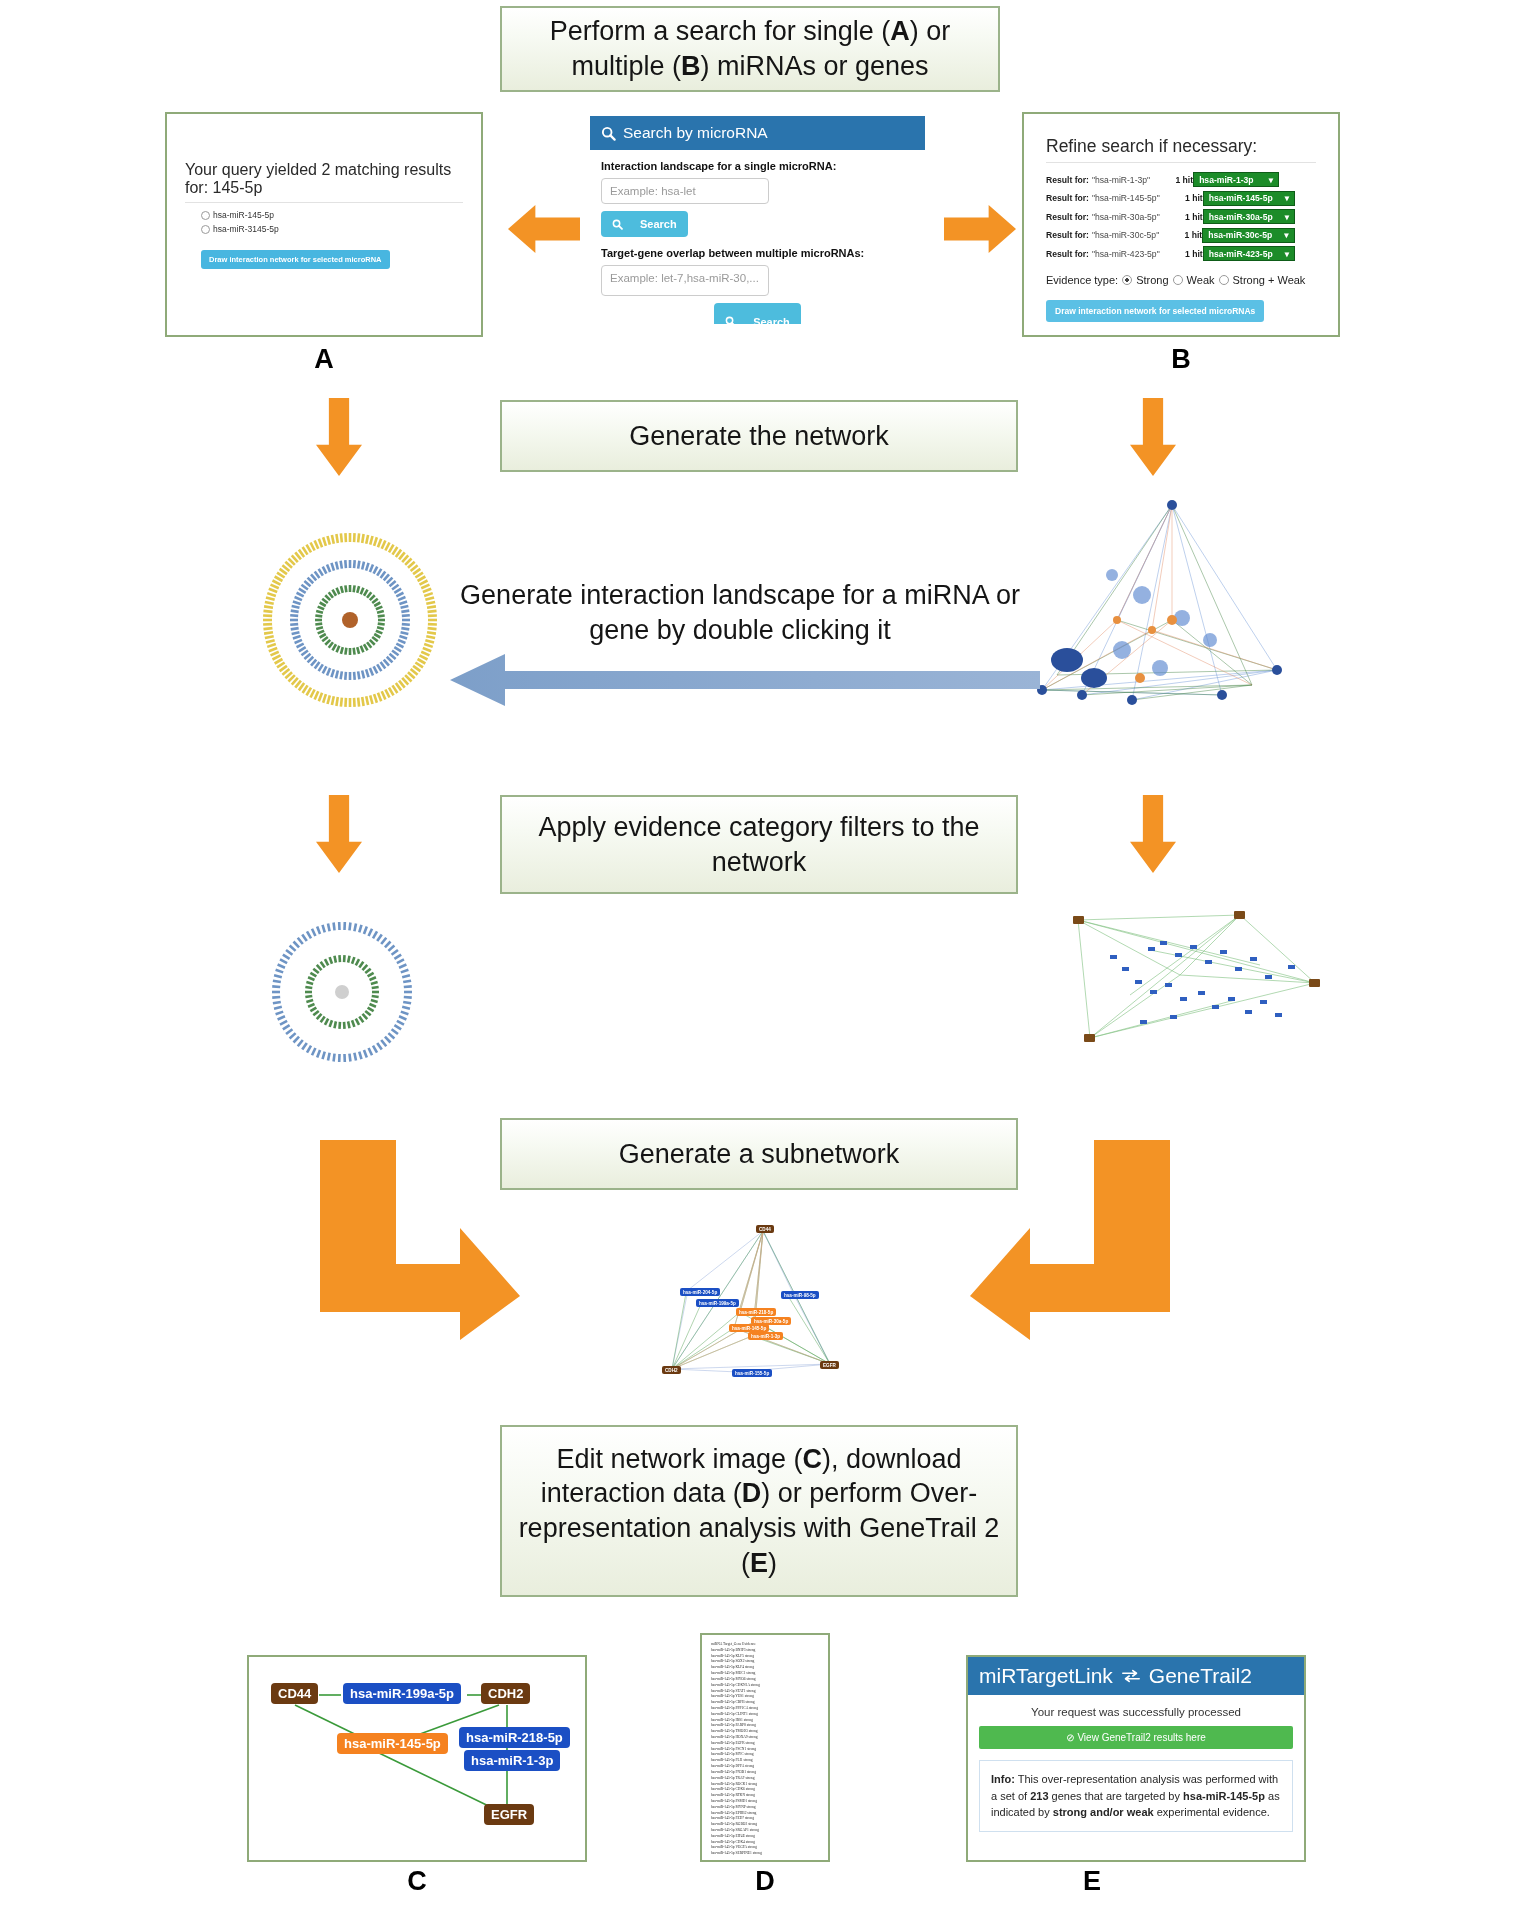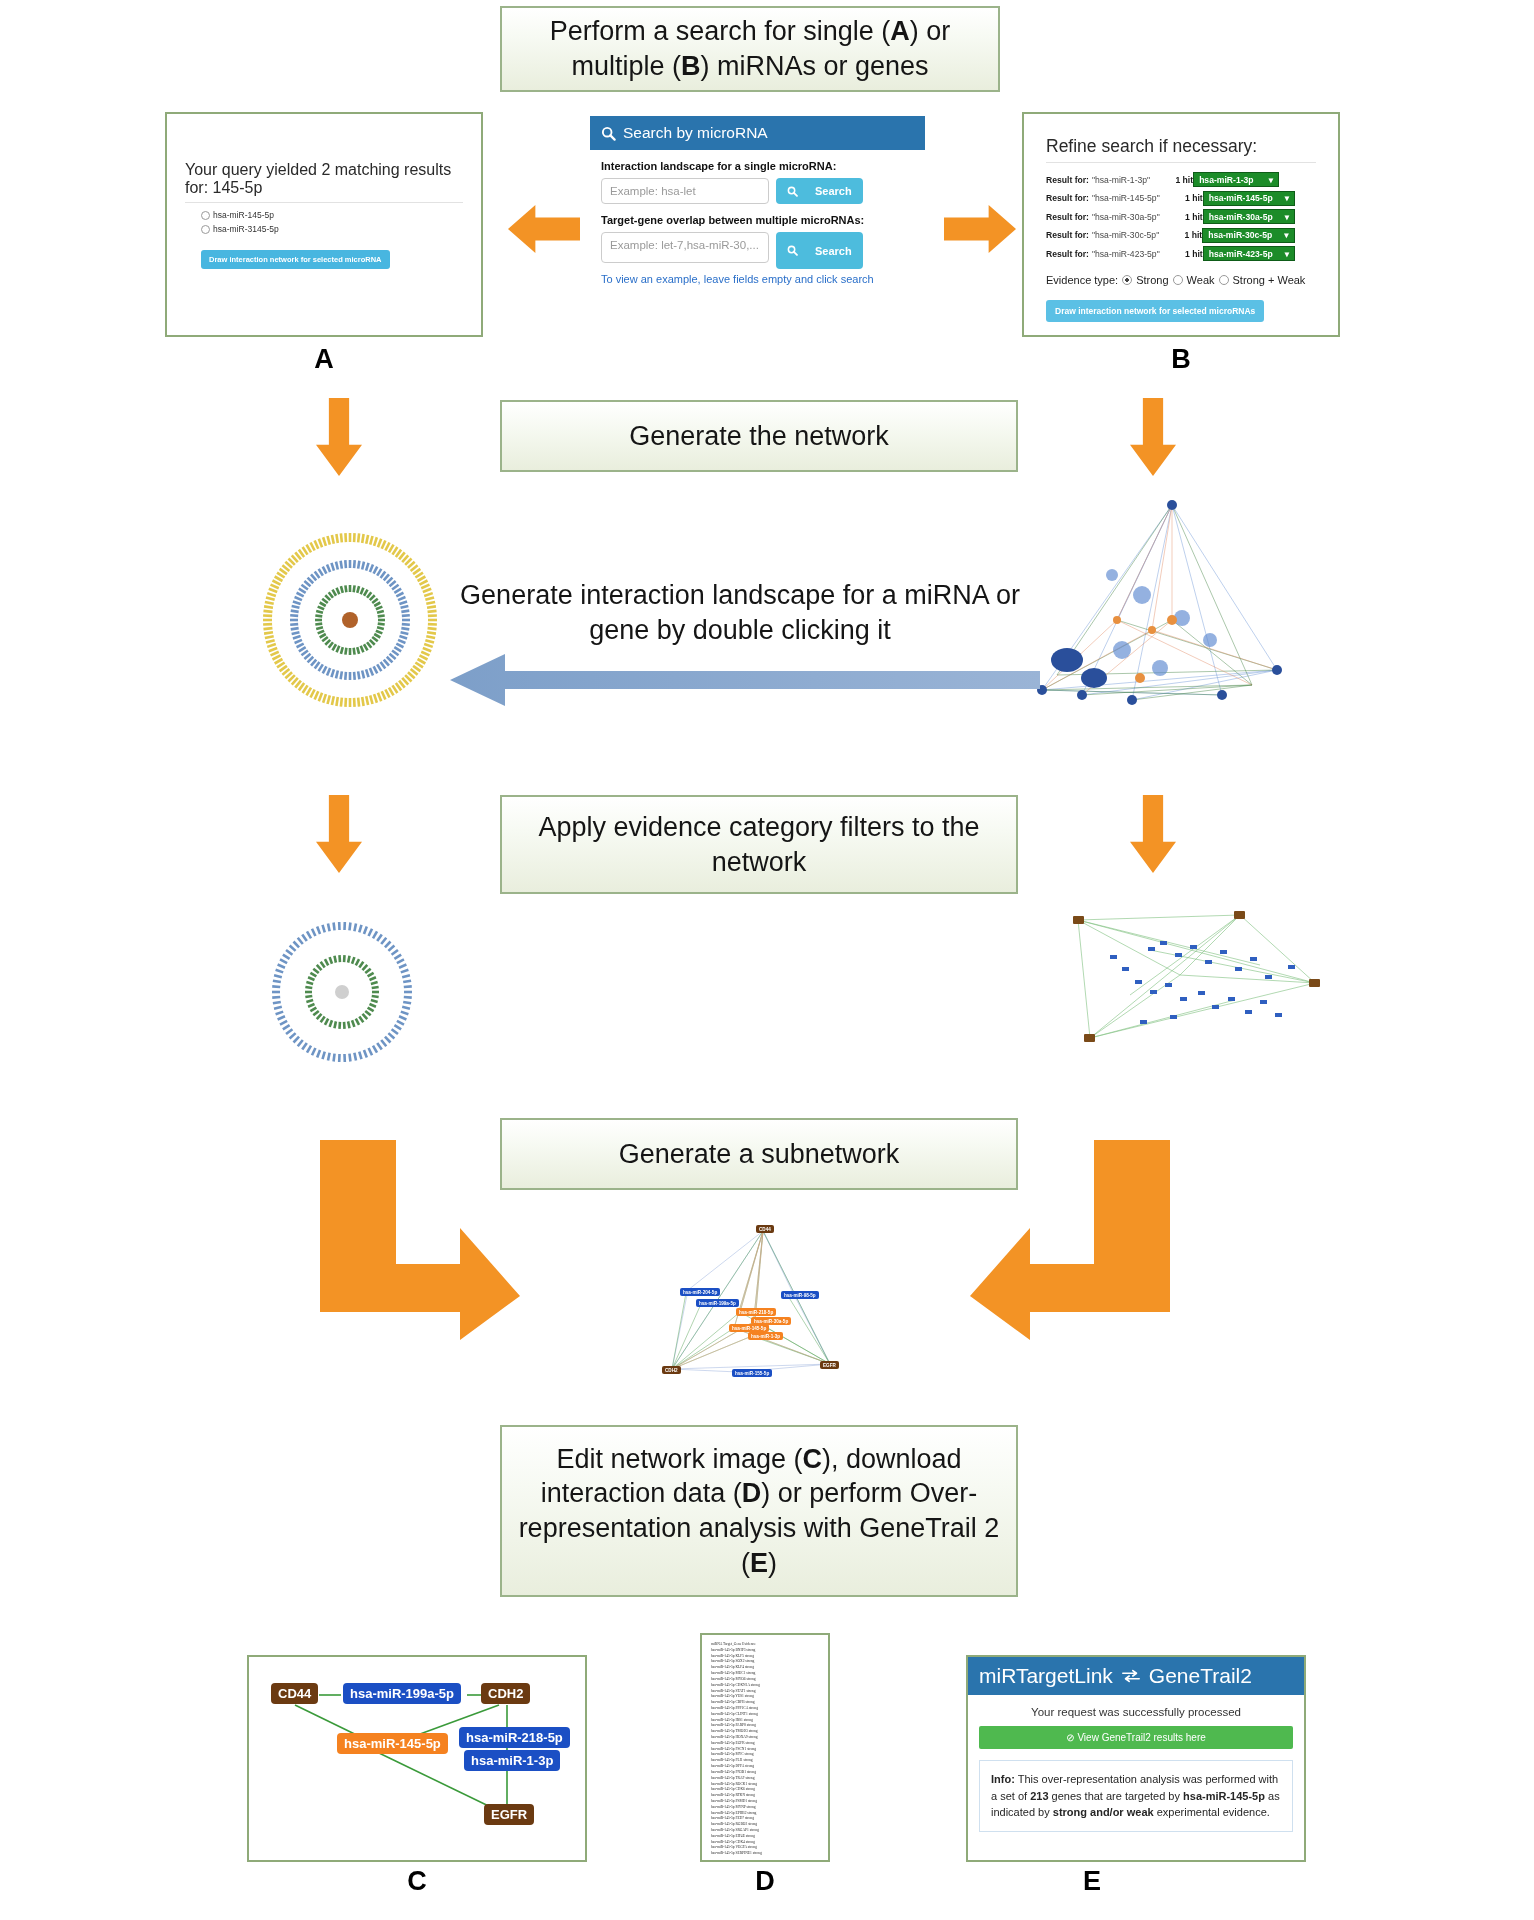--- a/index.html
+++ b/index.html
@@ -26,21 +26,21 @@
   .a-line{border-bottom:1px solid #e2e2e2;margin-top:5px;}
   .a-radio{font-size:8.5px;color:#333;display:flex;align-items:center;gap:3px;margin-top:4px;}
   .radio-dot{width:7px;height:7px;border:1px solid #9a9a9a;border-radius:50%;background:#fff;display:inline-block;}
   .btn-blue{background:#48b6e0;color:#fff;font-size:7.5px;font-weight:bold;
             padding:5px 8px;border-radius:3px;display:inline-block;}
 
   
   .sp-head{background:#2a74ad;color:#fff;font-size:15.5px;padding:8px 11px;display:flex;align-items:center;gap:7px;}
   .sp-body{padding:10px 11px 9px 11px;}
   .sp-label{font-size:11px;font-weight:bold;color:#111;margin-bottom:6px;}
-  .sp-row{display:flex;align-items:flex-start;gap:7px;margin-bottom:10px;}
+  .sp-row{display:flex;align-items:flex-start;gap:7px;margin-bottom:10px;flex-direction:column;}
   .sp-input{border:1px solid #ccc;border-radius:4px;background:#fff;color:#9a9a9a;
             font-size:11.5px;padding:6px 8px;box-sizing:border-box;}
   .sp-btn{background:#4dbcdd;color:#fff;font-size:11px;font-weight:bold;border-radius:4px;
           padding:7px 11px;display:flex;align-items:center;gap:17px;white-space:nowrap;}
   .sp-link{color:#2a6fc9;font-size:11px;}
 
   
   .b-title{font-size:17.5px;color:#2a2a2a;}
   .b-row{display:flex;align-items:center;font-size:8.6px;margin-top:3.5px;}
   .b-res{font-weight:bold;color:#1a1a1a;}

